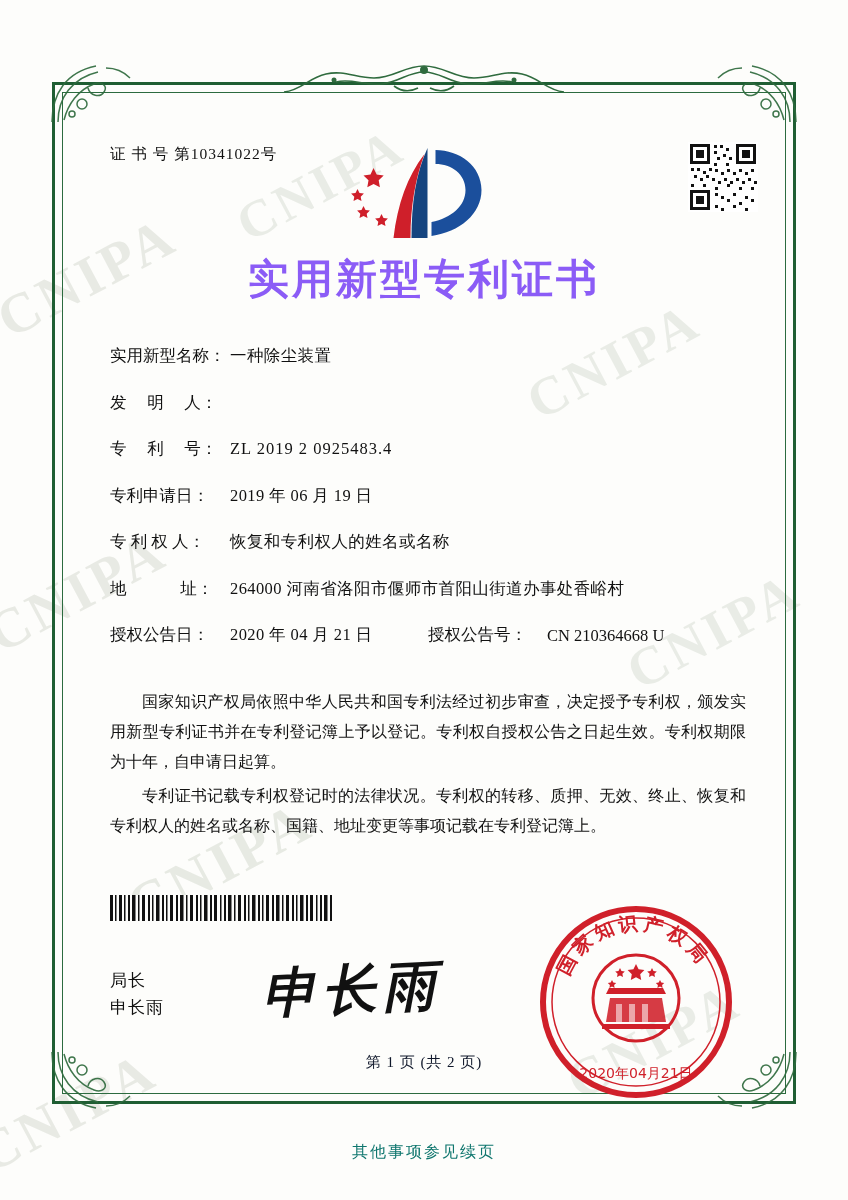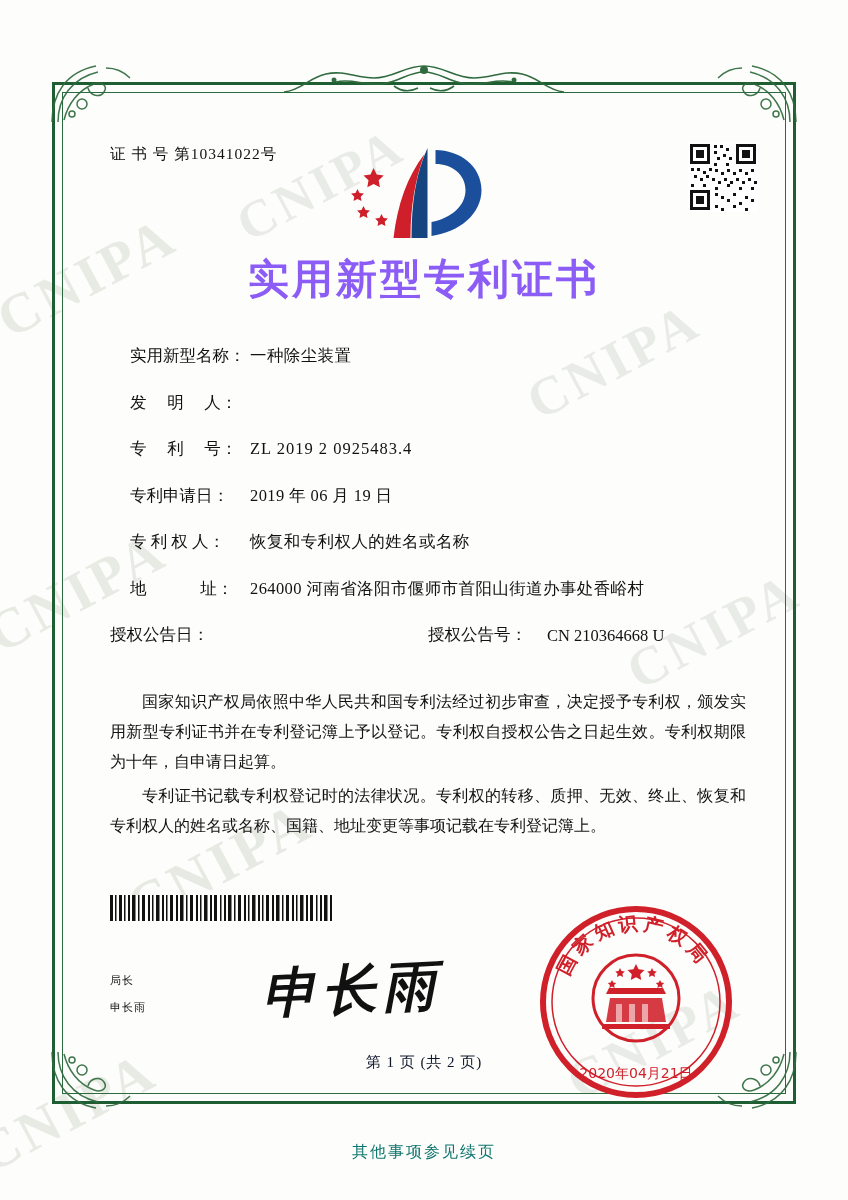--- a/index.html
+++ b/index.html
@@ -123,21 +123,20 @@
     left: 48px; top: 253px;
     width: 640px;
     font-family: "Liberation Serif", serif;
     font-size: 16.5px;
     color: #111;
   }
   .field-row {
     display: flex;
     align-items: baseline;
     margin-bottom: 24.5px;
-    margin-left: 20px;
   }
   .f-label {
     width: 120px;
     flex: 0 0 120px;
     letter-spacing: 0px;
     white-space: nowrap;
   }
   .f-value { flex: 1; letter-spacing: .4px; }
   .f-value.mono { font-family: "Liberation Serif", serif; letter-spacing: 1px; }
 
@@ -165,21 +164,21 @@
     left: 48px; top: 803px;
     width: 225px; height: 26px;
   }
   .barcode svg { display:block; width:100%; height:100%; }
 
   
   .sig-block {
     position: absolute;
     left: 48px; top: 875px;
     font-family: "Liberation Serif", serif;
-    font-size: 11px;
+    font-size: 17px;
     line-height: 27px;
     color: #111;
     letter-spacing: 1px;
   }
   .handwriting {
     position: absolute;
     left: 200px; top: 862px;
     font-family: "DejaVu Serif", serif;
     font-size: 54px;
     font-style: italic;
@@ -395,20 +394,21 @@
         <div class="f-value">恢复和专利权人的姓名或名称</div>
       </div>
       <div class="field-row">
         <div class="f-label">地　　　 址：</div>
         <div class="f-value">264000 河南省洛阳市偃师市首阳山街道办事处香峪村</div>
       </div>
 
       <div class="pub-row">
         <div class="pub-left" style="display:flex">
           <div class="f-label">授权公告日：</div>
+          <div class="f-value">2020 年 04 月 21 日</div>
         </div>
         <div class="pub-right-label">授权公告号：</div>
         <div>CN 210364668 U</div>
       </div>
     </div>
 
     <div class="paragraphs">
       <p>国家知识产权局依照中华人民共和国专利法经过初步审查，决定授予专利权，颁发实用新型专利证书并在专利登记簿上予以登记。专利权自授权公告之日起生效。专利权期限为十年，自申请日起算。</p>
       <p>专利证书记载专利权登记时的法律状况。专利权的转移、质押、无效、终止、恢复和专利权人的姓名或名称、国籍、地址变更等事项记载在专利登记簿上。</p>
     </div>

